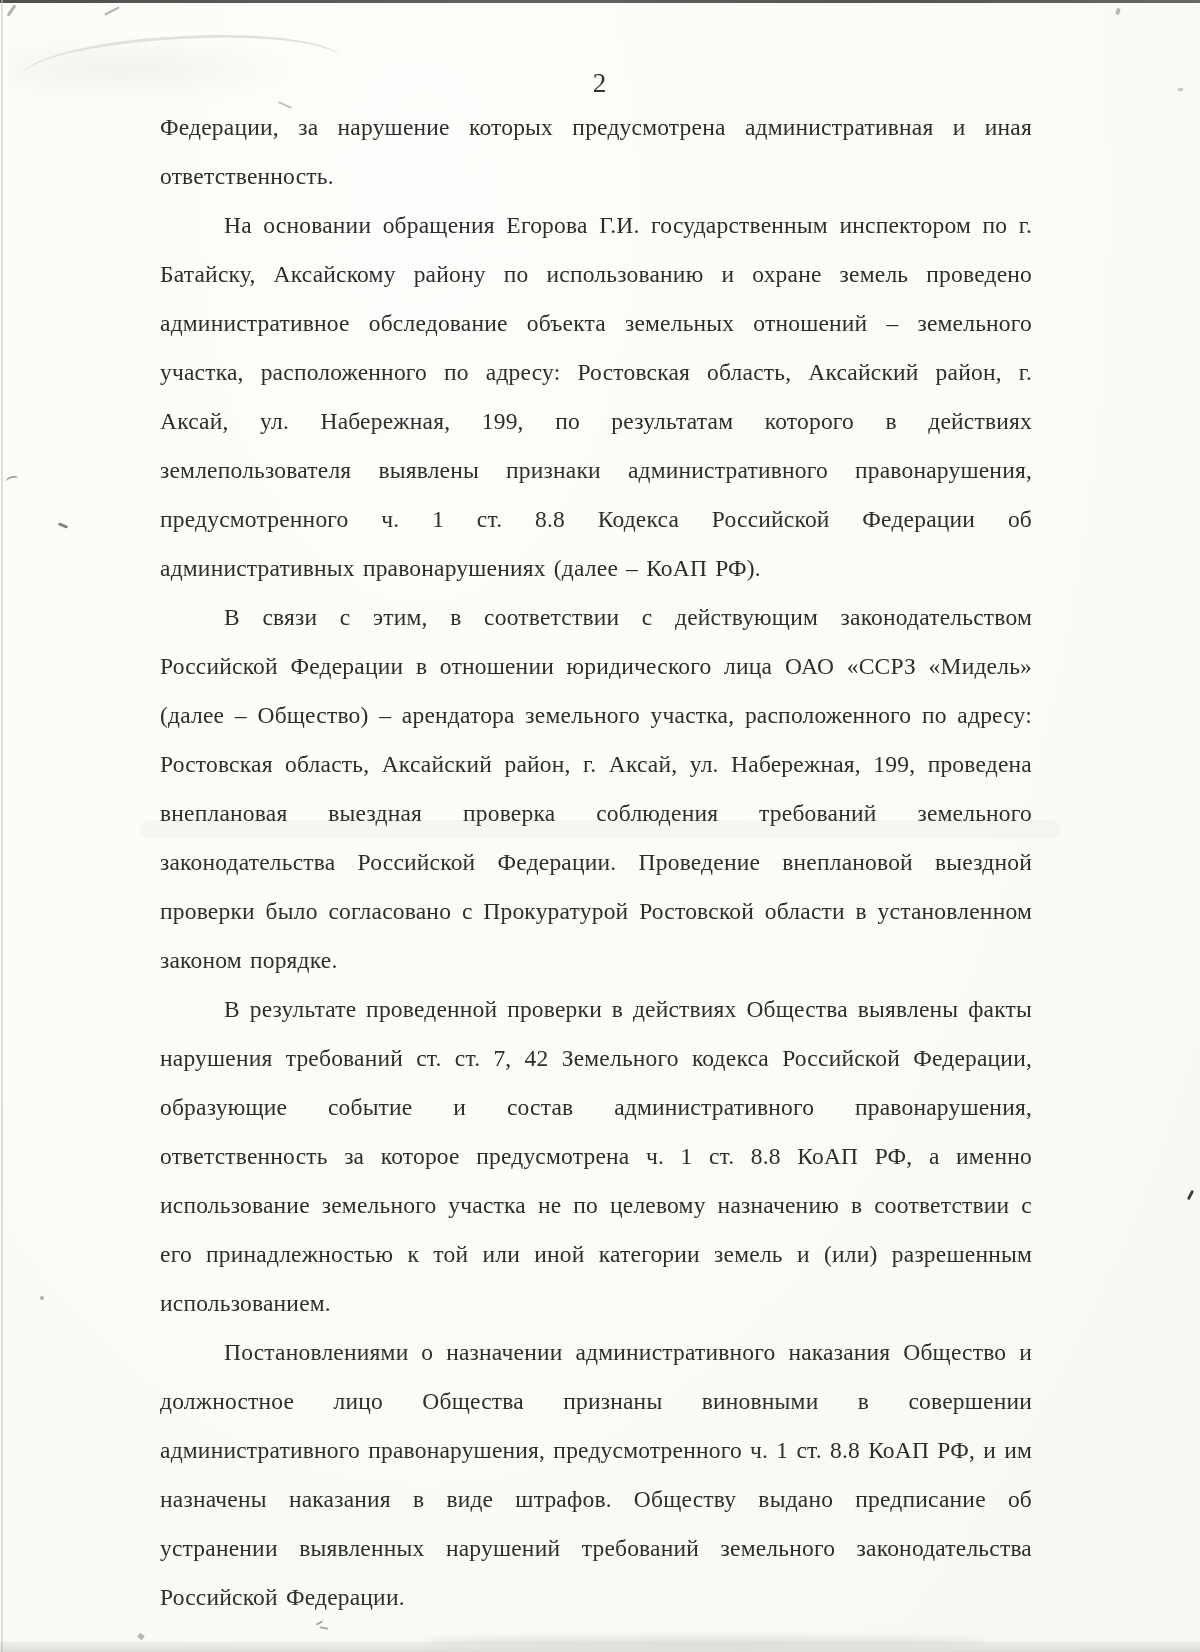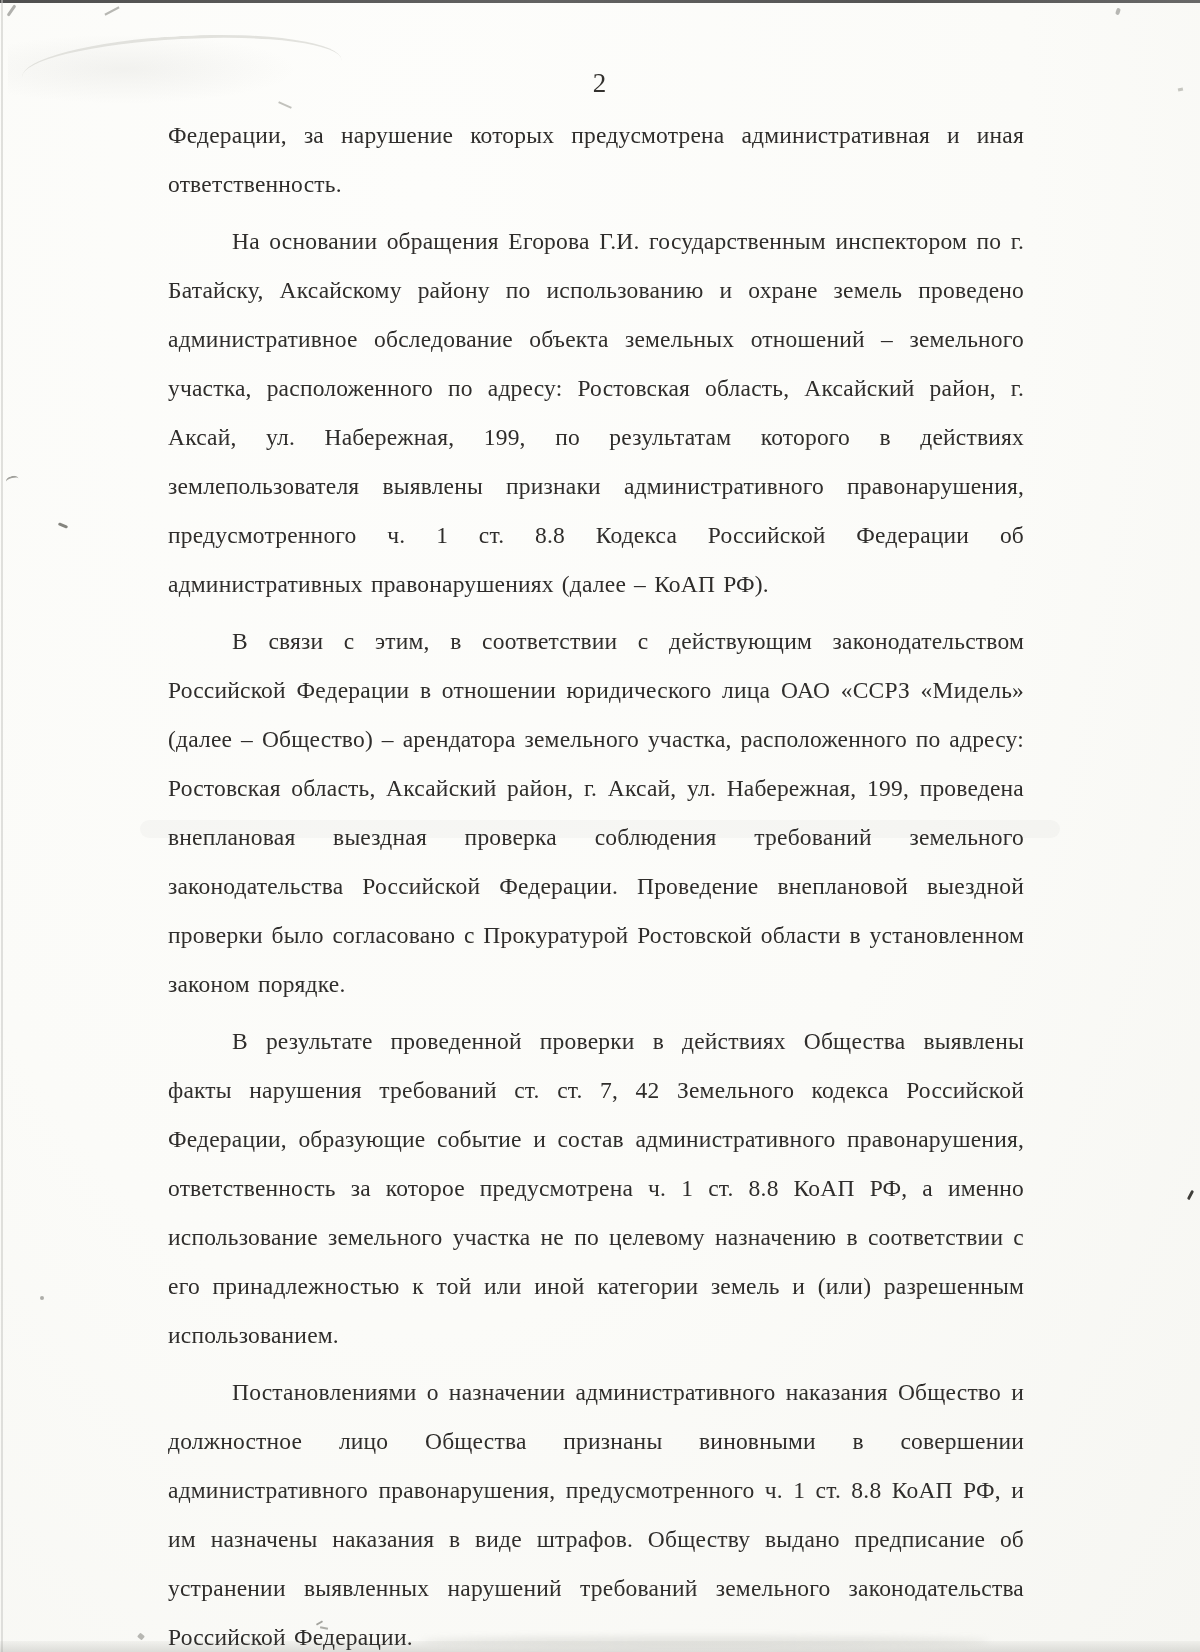--- a/index.html
+++ b/index.html
@@ -29,21 +29,21 @@
     position: absolute;
     top: 103px;
     left: 160px;
     width: 872px;
     font-size: 23.5px;
     line-height: 49px;
     text-align: justify;
     word-spacing: 2px;
     letter-spacing: 0.2px;
   }
-  .doc-body p { margin: 8px; padding: 0; }
+  .doc-body p { margin: 0; padding: 0; }
   .doc-body p.indent { text-indent: 64px; }
 
   
   .art { position: absolute; pointer-events: none; }
 
   .a-topline {
     top: 0; left: 0; width: 100%; height: 3px;
     background: linear-gradient(90deg, #242424 0%, #3c3c3c 45%, #2a2a2a 75%, #444 100%);
     opacity: .8;
   }

